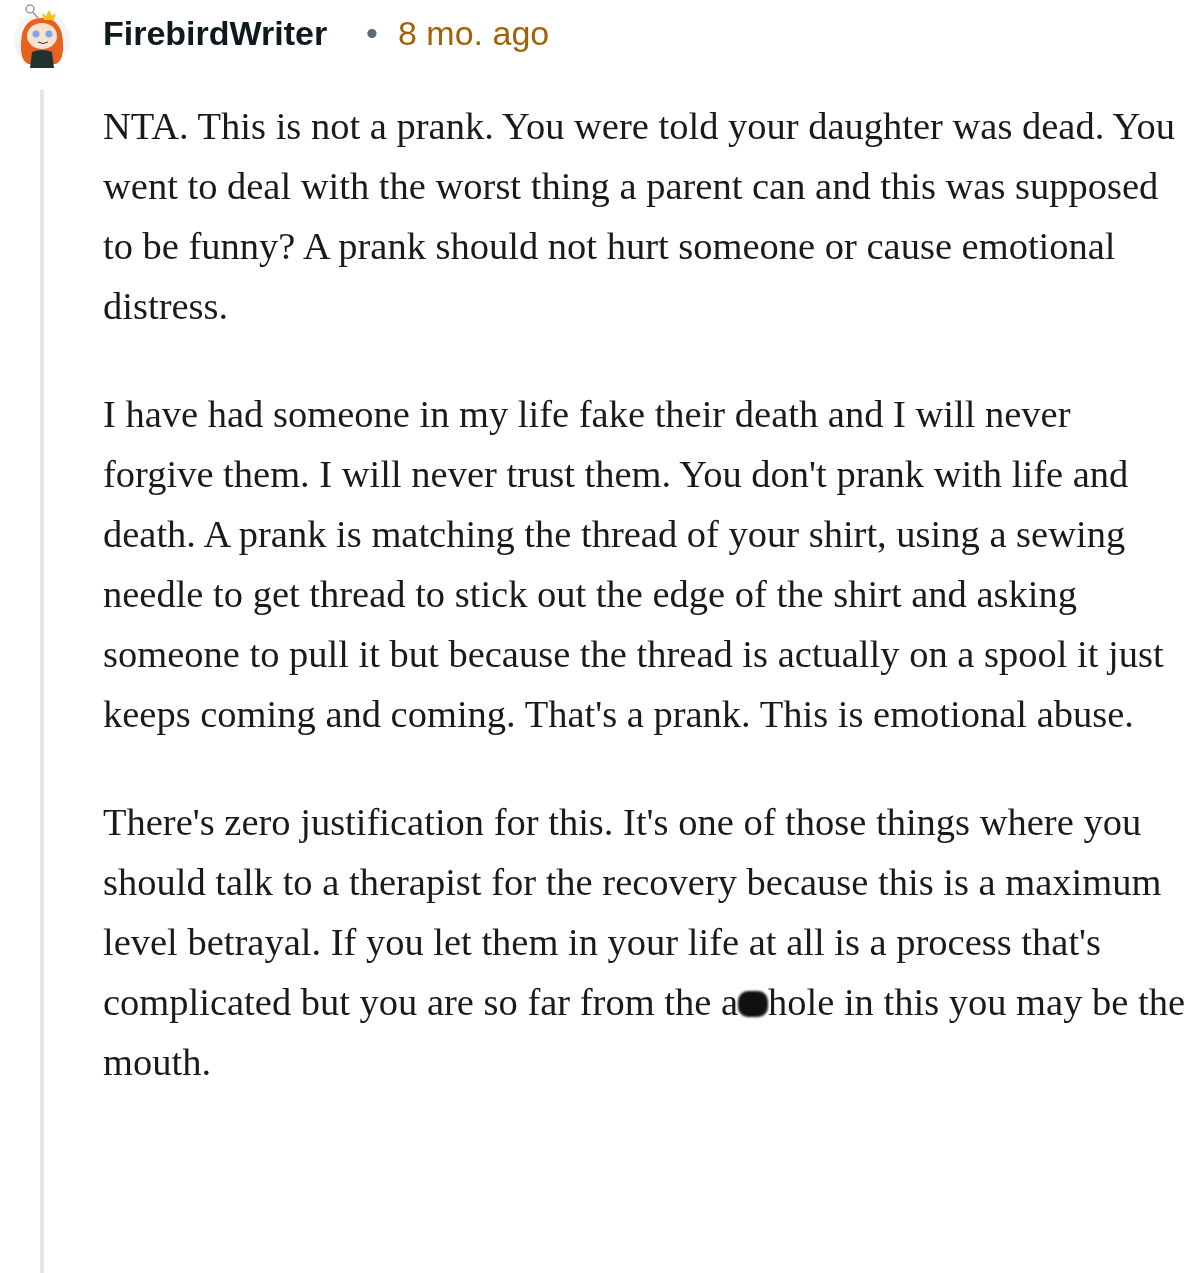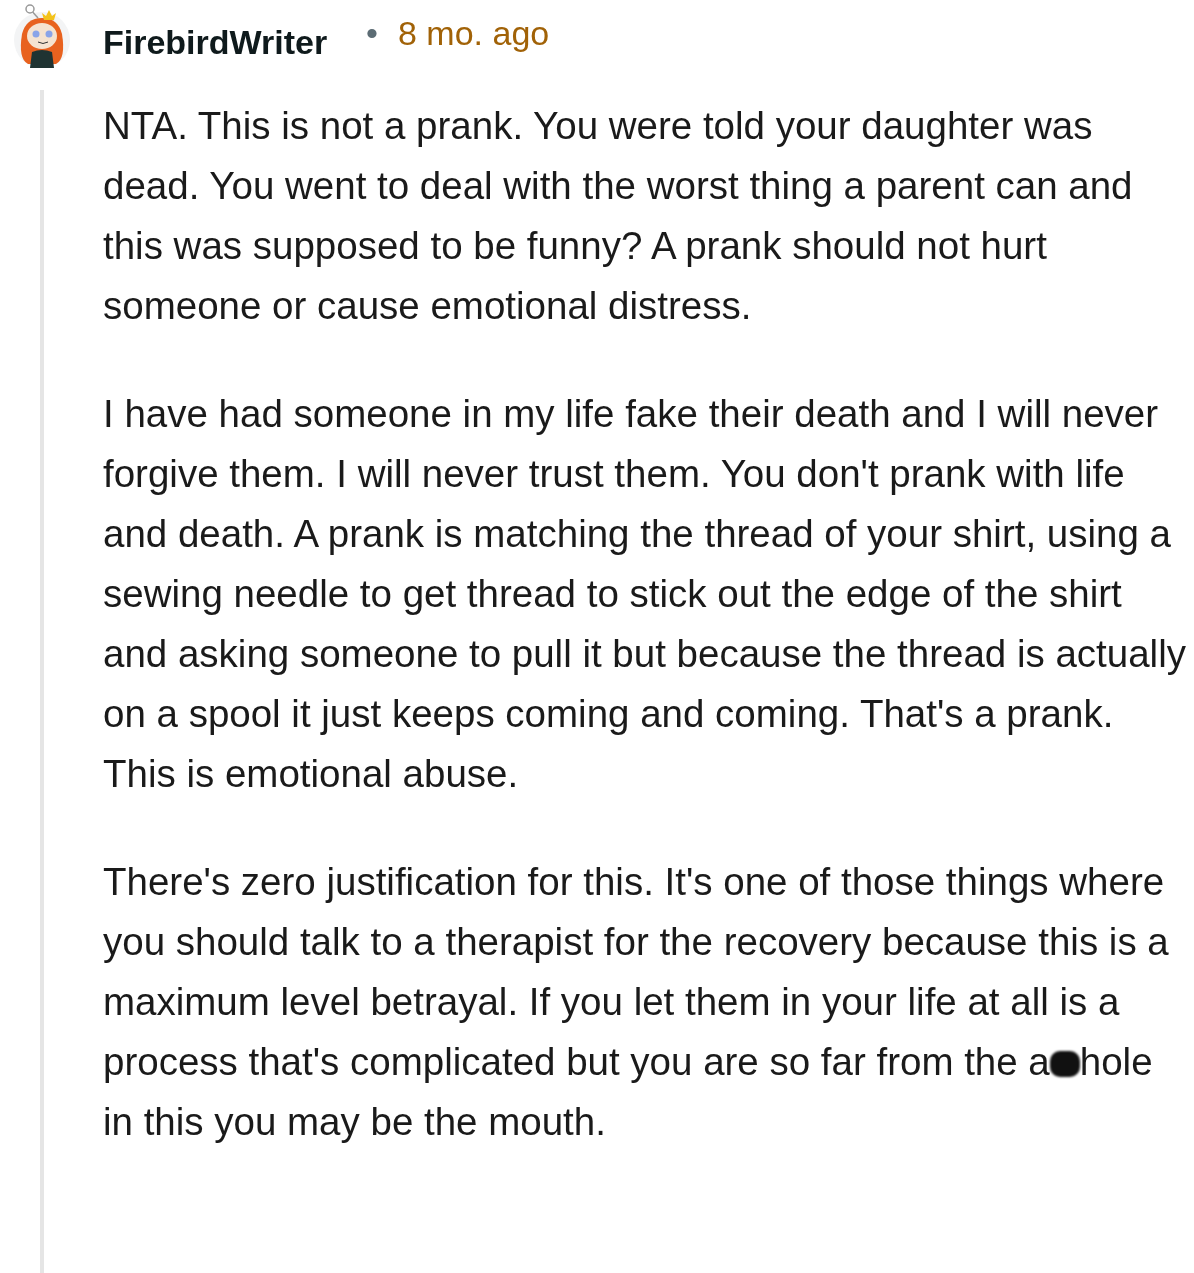--- a/index.html
+++ b/index.html
@@ -1,24 +1,24 @@
 <!DOCTYPE html>
 <html><head>
 <meta charset="utf-8">
 <style>
   html, body { margin:0; padding:0; background:#ffffff; }
   body { width:1194px; height:1273px; position:relative; overflow:hidden; font-family:"Liberation Sans", sans-serif; color:#1c1c1c; }
   .header { position:absolute; left:0; top:0; height:70px; width:1194px; }
   .avatar { position:absolute; left:8px; top:4px; width:66px; height:66px; }
-  .author { position:absolute; left:103px; top:14px; font-size:34px; font-weight:bold; color:#0f1a1c; letter-spacing:0px;margin-top:9px; }
+  .author { position:absolute; left:103px; top:14px; font-size:34px; font-weight:bold; color:#0f1a1c; letter-spacing:0px; }
   .dot { position:absolute; left:366px; top:14px; font-size:34px; color:#5c6c74; }
   .time { position:absolute; left:398px; top:14px; font-size:34px; color:#a16207; }
   .thread-line { position:absolute; left:40px; top:90px; width:4px; height:1183px; background:#e5e5e5; }
   .body { position:absolute; left:103px; top:96px; width:1085px; font-size:38.5px; line-height:60px; color:#1a1a1a; }
-  .body p { margin:0 0 48px 0; }
+  .body p { margin:0 0 48px 0;font-family:Liberation Serif, serif; }
   .redact { display:inline-block; width:30px; height:26px; background:#111; border-radius:10px; vertical-align:-2px; filter:blur(1px); }
 </style>
 </head>
 <body>
 
 <div class="header">
   <div class="avatar">
     <svg width="66" height="66" viewBox="0 0 66 66">
       <circle cx="34" cy="36" r="28" fill="#f3f4f5"></circle>
       <line x1="30" y1="14" x2="22" y2="5" stroke="#999" stroke-width="1.5"></line>

